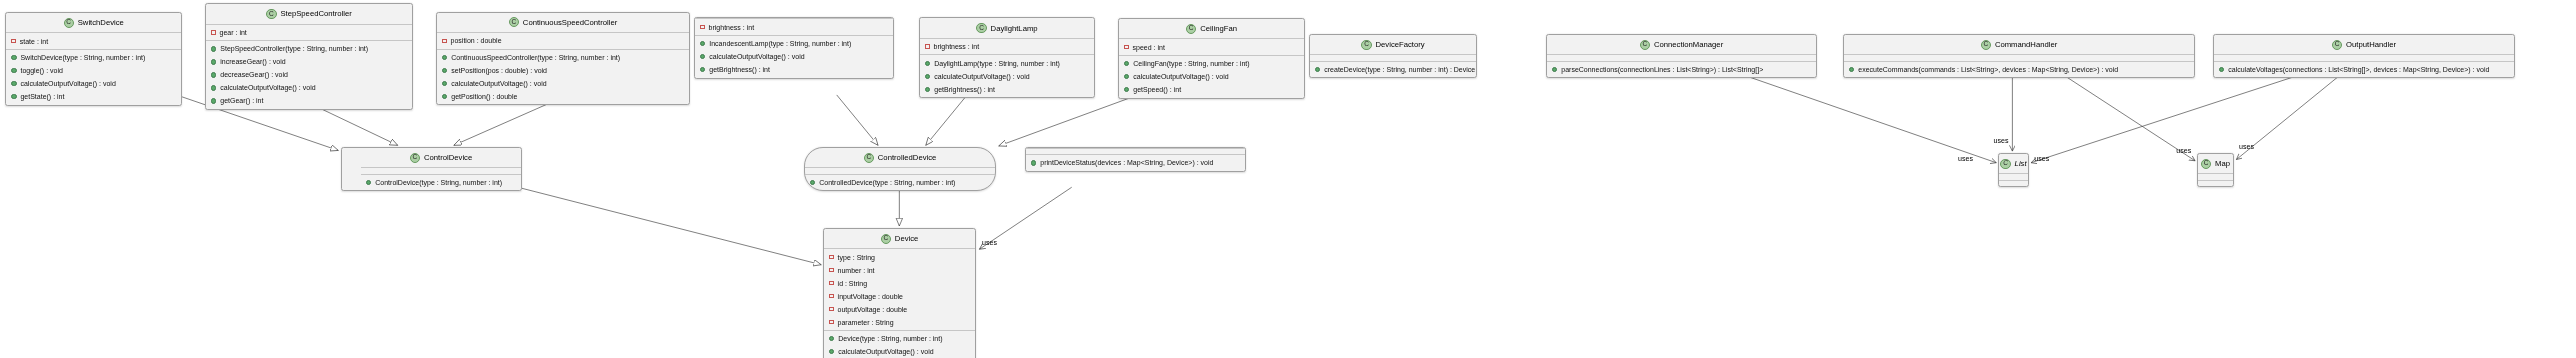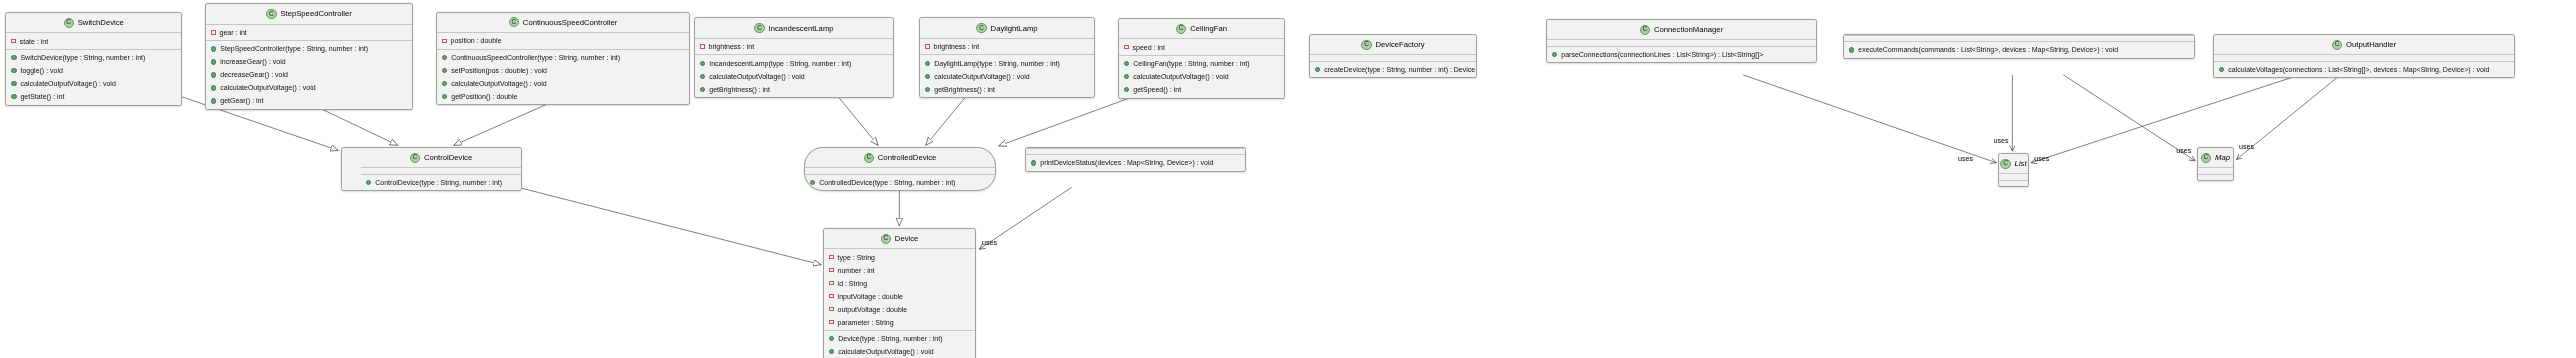--- a/index.html
+++ b/index.html
@@ -148,24 +148,20 @@
             <span class="method-icon"></span>
             <span class="member-label">calculateOutputVoltage() : void</span>
           </div>
           <div class="member-row">
             <span class="method-icon"></span>
             <span class="member-label">getPosition() : double</span>
           </div>
         </div>
       </div>
       <div class="class-box" style="left: 694px; top: 17.4px; width: 200px;">
-        <div class="class-header">
-          <span class="class-icon">C</span>
-          <span class="class-name">IncandescentLamp</span>
-        </div>
         <div class="member-section">
           <div class="member-row">
             <span class="field-icon"></span>
             <span class="member-label">brightness : int</span>
           </div>
         </div>
         <div class="member-section">
           <div class="member-row">
             <span class="method-icon"></span>
             <span class="member-label">IncandescentLamp(type : String, number : int)</span>
@@ -199,21 +195,21 @@
           <div class="member-row">
             <span class="method-icon"></span>
             <span class="member-label">calculateOutputVoltage() : void</span>
           </div>
           <div class="member-row">
             <span class="method-icon"></span>
             <span class="member-label">getBrightness() : int</span>
           </div>
         </div>
       </div>
-      <div class="class-box" style="left: 1118px; top: 18px; width: 167px;">
+      <div class="class-box" style="left: 1118px; top: 18px; width: 187px;">
         <div class="class-header">
           <span class="class-icon">C</span>
           <span class="class-name">CeilingFan</span>
         </div>
         <div class="member-section">
           <div class="member-row">
             <span class="field-icon"></span>
             <span class="member-label">speed : int</span>
           </div>
         </div>
@@ -238,34 +234,38 @@
           <span class="class-name">DeviceFactory</span>
         </div>
         <div class="empty-section"></div>
         <div class="member-section">
           <div class="member-row">
             <span class="method-icon"></span>
             <span class="member-label">createDevice(type : String, number : int) : Device</span>
           </div>
         </div>
       </div>
-      <div class="class-box" style="left: 1546px; top: 19px; width: 271px;">
+      <div class="class-box" style="left: 1546px; top: 34px; width: 271px;">
         <div class="class-header">
           <span class="class-icon">C</span>
           <span class="class-name">ConnectionManager</span>
         </div>
         <div class="empty-section"></div>
         <div class="member-section">
           <div class="member-row">
             <span class="method-icon"></span>
             <span class="member-label">parseConnections(connectionLines : List&lt;String&gt;) : List&lt;String[]&gt;</span>
           </div>
         </div>
       </div>
       <div class="class-box" style="left: 1843px; top: 34px; width: 352px;">
+        <div class="class-header">
+          <span class="class-icon">C</span>
+          <span class="class-name">CommandHandler</span>
+        </div>
         <div class="empty-section"></div>
         <div class="member-section">
           <div class="member-row">
             <span class="method-icon"></span>
             <span class="member-label">executeCommands(commands : List&lt;String&gt;, devices : Map&lt;String, Device&gt;) : void</span>
           </div>
         </div>
       </div>
       <div class="class-box" style="left: 2213px; top: 34px; width: 302px;">
         <div class="class-header">
@@ -358,21 +358,21 @@
         </div>
       </div>
       <div class="class-box" style="left: 1998px; top: 153px; width: 31px; font-style: italic;">
         <div class="class-header">
           <span class="class-icon">C</span>
           <span class="class-name">List</span>
         </div>
         <div class="empty-section"></div>
         <div class="empty-section"></div>
       </div>
-      <div class="class-box" style="left: 2197px; top: 147px; width: 37px; font-style: italic;">
+      <div class="class-box" style="left: 2197px; top: 153px; width: 37px;">
         <div class="class-header">
           <span class="class-icon">C</span>
           <span class="class-name">Map</span>
         </div>
         <div class="empty-section"></div>
         <div class="empty-section"></div>
       </div>
     </div>
 </div>
 

